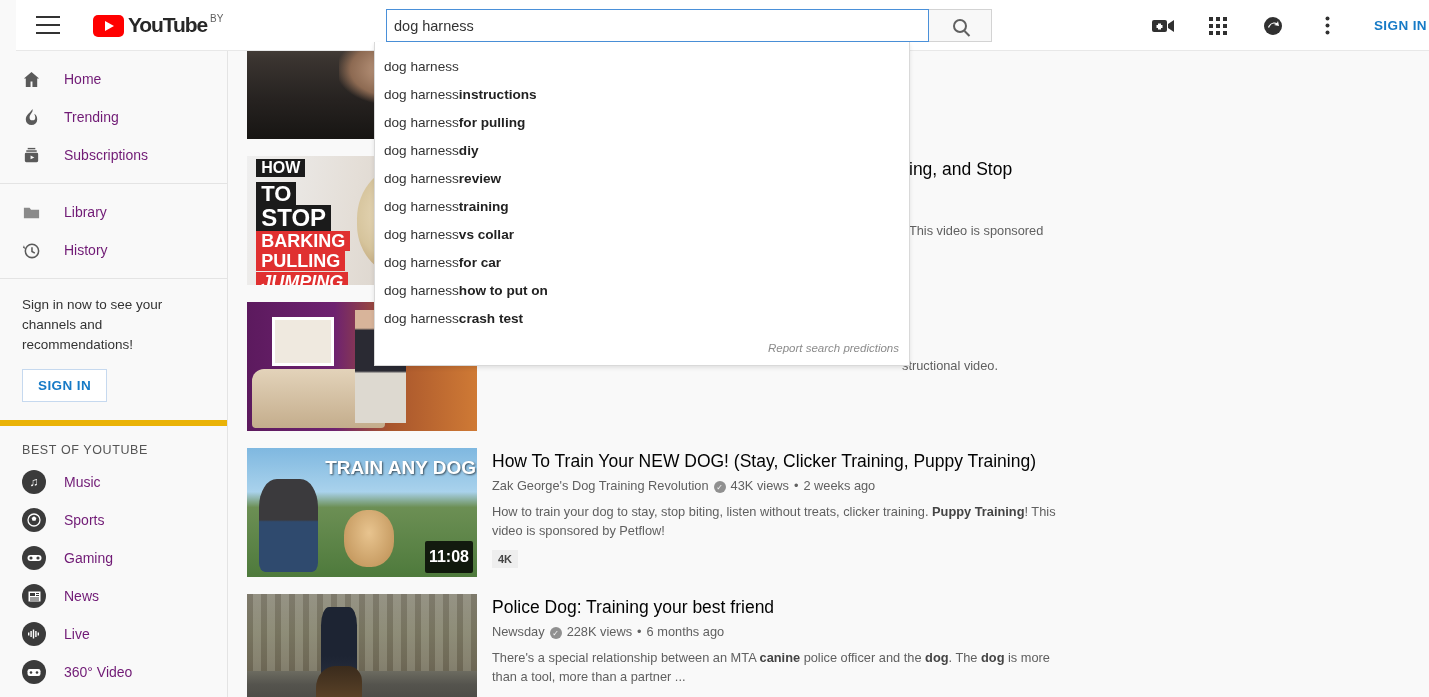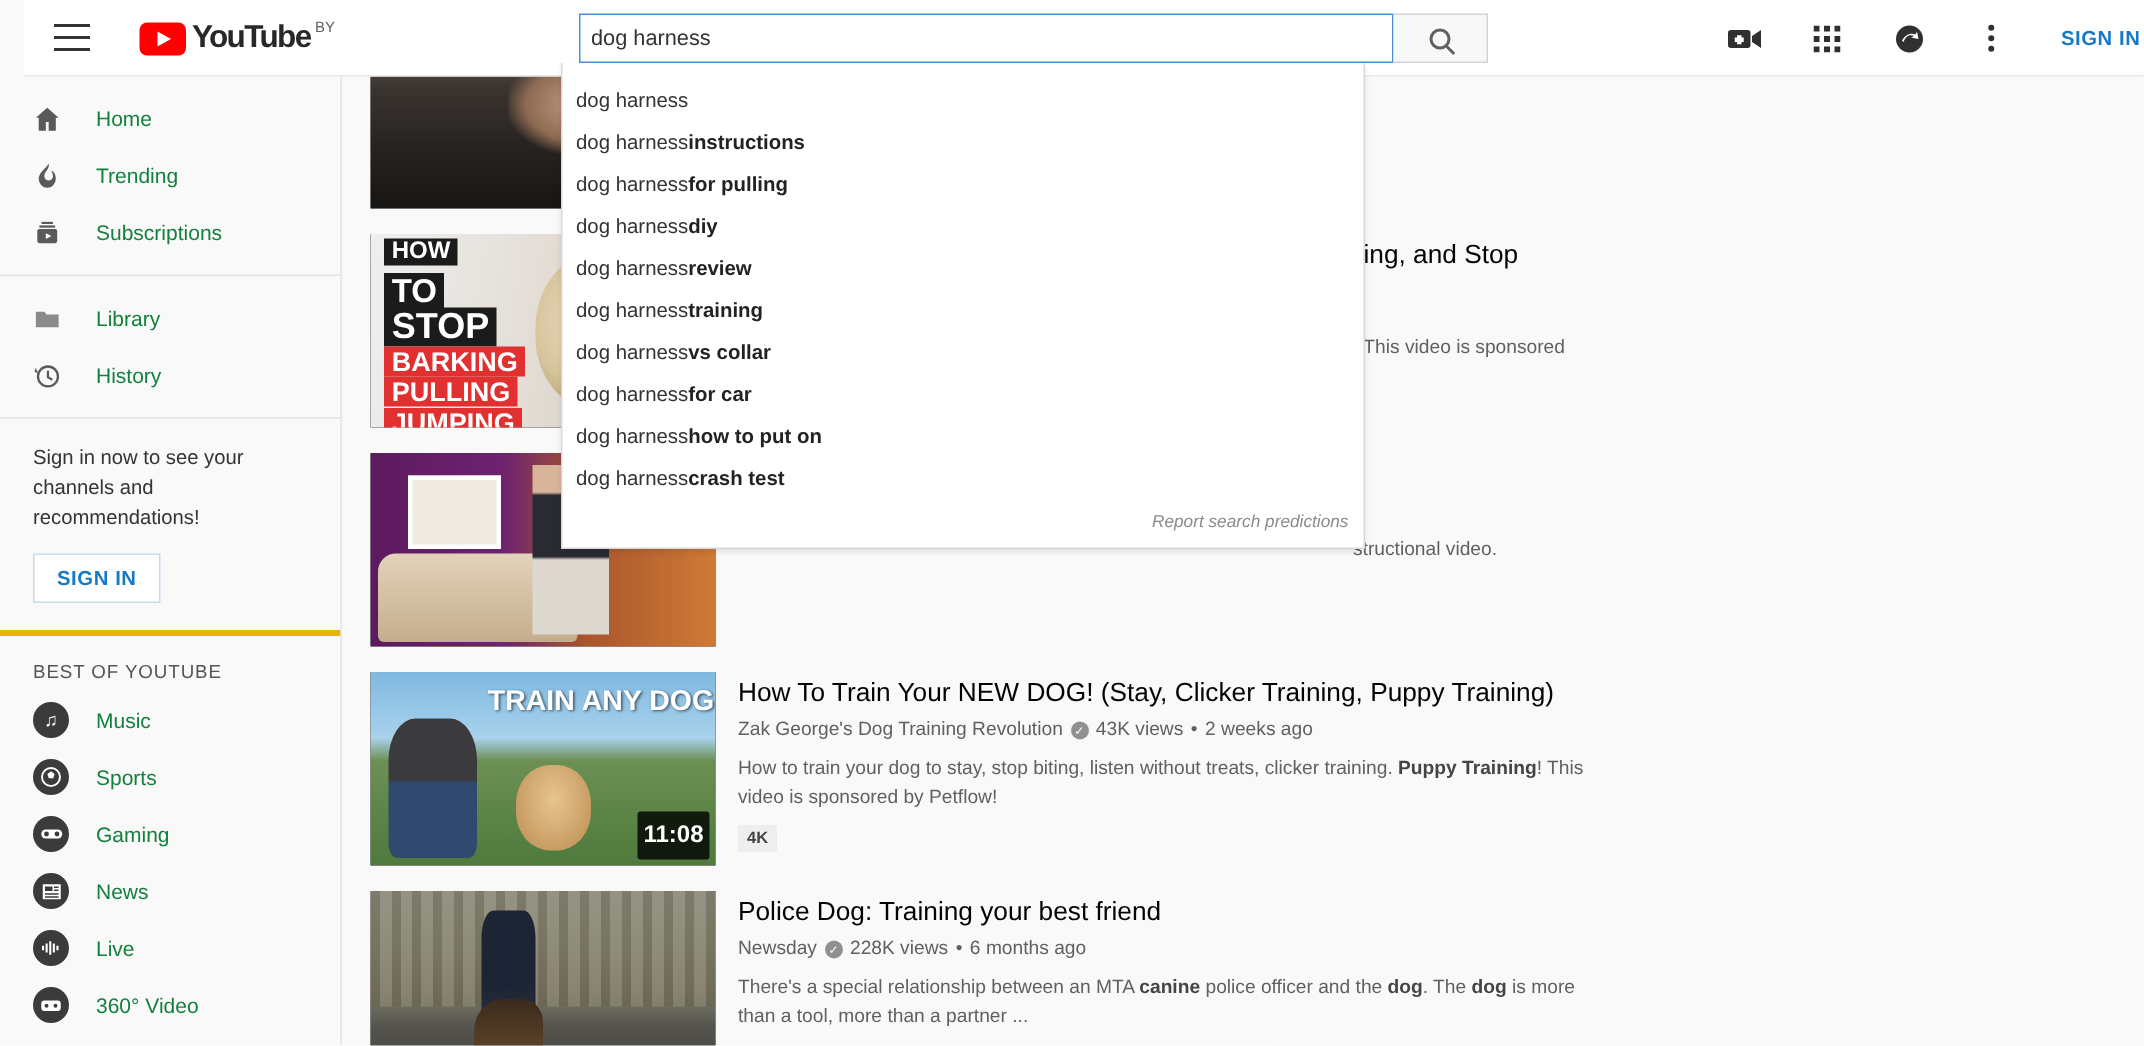--- a/index.html
+++ b/index.html
@@ -55,22 +55,22 @@
     cursor: pointer; margin-left: 4px; }
 
   
   .sidebar { position: absolute; top: 51px; left: 0; width: 228px; height: 646px;
     background: #f9f9f9; border-right: 1px solid #e4e4e4; overflow: hidden; }
   .sb-group { padding: 9px 0; border-bottom: 1px solid #e4e4e4; }
   .sb-item { height: 38px; display: flex; align-items: center; padding-left: 22px;
     cursor: pointer; }
   .sb-ico { width: 26px; display: flex; align-items: center; justify-content: flex-start;
     color: #5a5a5a; }
-  .sb-label { font-size: 14px; color: #15803d; margin-left: 16px; }
-  .sb-promo { padding: 16px 22px 18px 22px; border-bottom: 4px solid #eab308; }
+  .sb-label { font-size: 14px; color: #701a75; margin-left: 16px; }
+  .sb-promo { padding: 16px 22px 18px 22px; border-bottom: 6px solid #eab308; }
   .sb-promo p { font-size: 13.5px; color: #333; line-height: 20px; }
   .sb-signin { margin-top: 14px; display: inline-block; border: 1px solid #c6d9ef;
     color: #167ac6; background: #fff; font-size: 13.5px; font-weight: bold;
     padding: 8px 15px; letter-spacing: .4px; cursor: pointer; }
   .sb-head { font-size: 12.5px; color: #555; letter-spacing: .6px;
     padding: 17px 0 6px 22px; }
   .sb-circ { width: 24px; height: 24px; border-radius: 50%; background: #3b3b3b;
     display: flex; align-items: center; justify-content: center; color: #fff; font-size: 12px; }
 
   
@@ -364,21 +364,21 @@
     <div class="res">
       <div class="thumb">
         <div class="t-stop">
           <div class="dog"></div>
             <div class="cat"></div>
           <span class="ln" style="top:2%;font-size:16px;background:#1b1b1b;">HOW</span>
           <span class="ln" style="top:20%;font-size:22px;background:#1b1b1b;">TO</span>
           <span class="ln" style="top:38%;font-size:24px;background:#1b1b1b;">STOP</span>
           <span class="ln" style="top:58%;font-size:18px;background:#e03030;">BARKING</span>
           <span class="ln" style="top:74%;font-size:18px;background:#e03030;">PULLING</span>
-          <span class="ln" style="top:90%;font-size:18px;background:#e03030;">JUMPING</span>
+          <span class="ln" style="top:90%;font-size:18px;background:#e03030;font-style:italic;">JUMPING</span>
         </div>
       </div>
       <div class="info" style="width:760px;">
         <div class="vtitle occluded" style="padding-left:417px;">
           <span>ing, and Stop</span>
         </div>
         <div class="vdesc occ-desc" style="margin-top:41px;padding-left:410px;max-width:none;">
           <span>! This video is sponsored</span>
         </div>
       </div>

